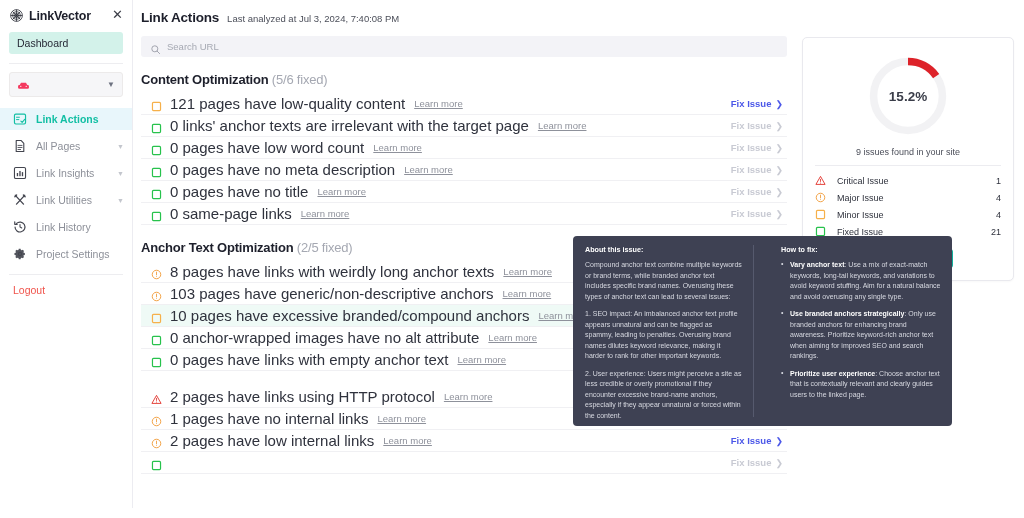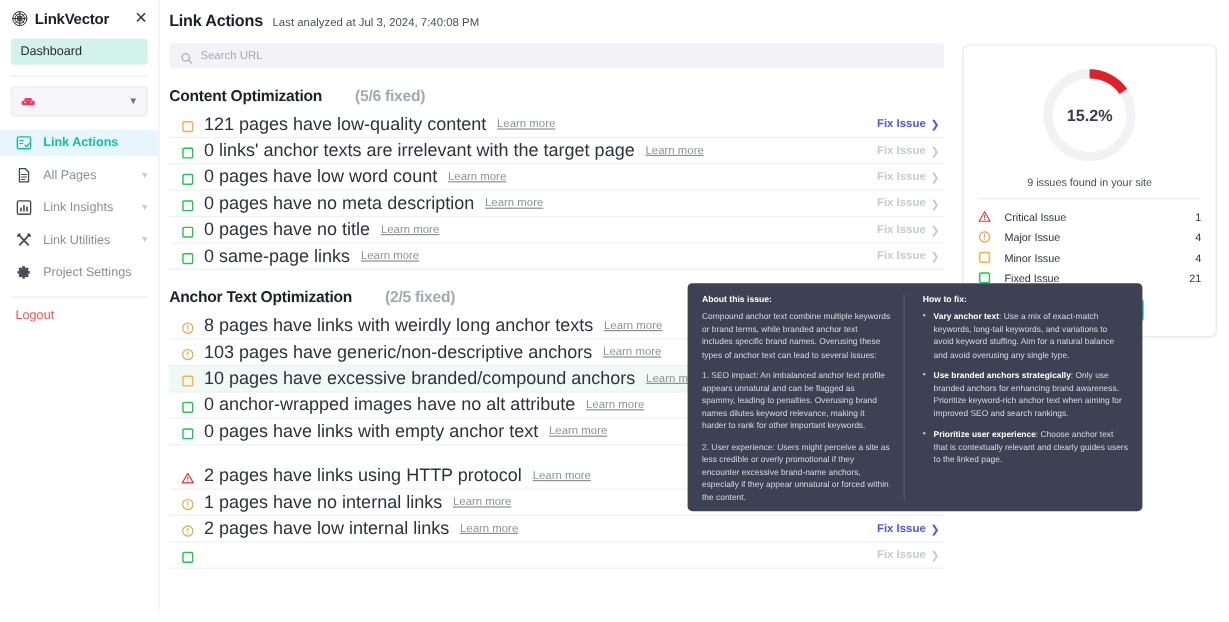--- a/index.html
+++ b/index.html
@@ -93,21 +93,21 @@
     display: flex; align-items: center;
     gap: 6px; padding: 0 9px;
     cursor: text;
     width: 646px;
   }
   .search-ico { width: 11px; height: 11px; flex: 0 0 11px; color: #9b9ea8; }
   .search-ph { font-size: 9.5px; color: #a6a9b3; }
 
   .section { margin-top: 15px; width: 646px; }
   .section-title { font-size: 13px; font-weight: bold; color: #1d1f2b; letter-spacing: -0.2px; }
-  .section-title .count { color: #a5a8b2; font-weight: bold; margin-left: 24px; }
+  .section-title .count { color: #a5a8b2; font-weight: normal; }
 
   .rows { margin-top: 6px; }
   .row {
     display: flex; align-items: center;
     height: 22px;
     border-bottom: 1px solid #f0f0f3;
     padding: 0 4px 0 10px;
     cursor: default;
   }
   .row.hl { background: #effaf6; }
@@ -168,21 +168,21 @@
     background: #3e4153;
     border-radius: 4px;
     display: flex;
     padding: 9px 11px 9px 12px;
     gap: 11px;
     color: #e6e7ec;
     overflow: hidden;
     z-index: 20;
   }
   .tt-col { width: 157px; }
-  .tt-col.right { width: 188px; border-left: 1px solid #565a6e; padding-left: 15px; }
+  .tt-col.right { width: 188px; border-left: 1px solid #565a6e; padding-left: 27px; }
   .tt-h { font-size: 7.2px; font-weight: bold; color: #ffffff; margin-bottom: 6px; }
   .tt-p { font-size: 7px; line-height: 1.5; color: #d7d9e1; margin-bottom: 7px; }
   .tt-li { font-size: 7px; line-height: 1.5; color: #d7d9e1; margin-bottom: 7px; padding-left: 9px; position: relative; }
   .tt-li::before { content: "\2022"; position: absolute; left: 0; top: -1px; color: #d7d9e1; }
   .tt-li b { color: #ffffff; }
 </style>
 </head>
 <body>
 
 <div id="app">
@@ -271,20 +271,30 @@
               <path d="M20 4L6 19"></path>
               <path d="M3.2 6.5l3-3"></path>
               <path d="M20.8 6.5l-3-3"></path>
             </g>
           </svg>
         </span>
         <span>Link Utilities</span>
         <span class="chev">▼</span>
       </div>
 
+      <div class="nav-item">
+        <span class="ico">
+          <svg viewBox="0 0 24 24" width="14" height="14">
+            <path d="M3.5 12a8.5 8.5 0 1 0 2.6-6.1" fill="none" stroke="#43454f" stroke-width="2" stroke-linecap="round"></path>
+            <path d="M3 3.2v4.2h4.2" fill="none" stroke="#43454f" stroke-width="2" stroke-linecap="round" stroke-linejoin="round"></path>
+            <path d="M12 7.8V12l3 1.8" fill="none" stroke="#43454f" stroke-width="1.8" stroke-linecap="round"></path>
+          </svg>
+        </span>
+        <span>Link History</span>
+      </div>
 
       <div class="nav-item">
         <span class="ico">
           <svg viewBox="0 0 24 24" width="14" height="14">
             <path fill="#43454f" d="M12 8.3a3.7 3.7 0 1 0 0 7.4 3.7 3.7 0 0 0 0-7.4zm0 5.6a1.9 1.9 0 1 1 0-3.8 1.9 1.9 0 0 1 0 3.8z"></path>
             <path fill="#43454f" d="M20.4 13.6l-.1-1.6.1-1.6-2-.5-.6-1.5 1.1-1.7-2.2-2.2-1.7 1.1-1.5-.6-.5-2h-3.1l-.5 2-1.5.6-1.7-1.1-2.2 2.2 1.1 1.7-.6 1.5-2 .5v3.1l2 .5.6 1.5-1.1 1.7 2.2 2.2 1.7-1.1 1.5.6.5 2h3.1l.5-2 1.5-.6 1.7 1.1 2.2-2.2-1.1-1.7.6-1.5z" opacity="0.92"></path>
           </svg>
         </span>
         <span>Project Settings</span>
       </div>

